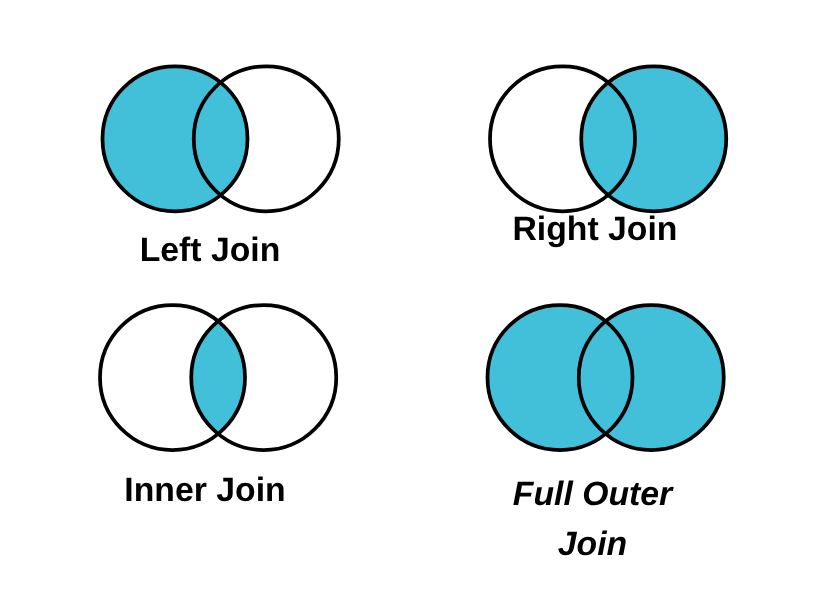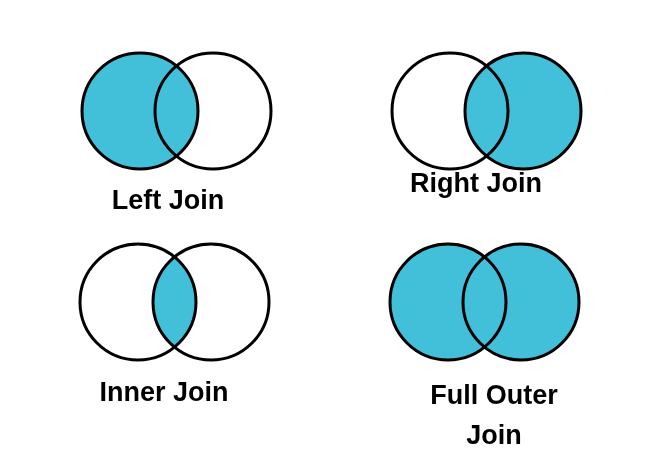--- a/index.html
+++ b/index.html
@@ -32,21 +32,21 @@
     line-height: 40px;
   }
   
   #venn-0 { left: 78px;  top: 41px;  }
   #venn-1 { left: 388px; top: 41px;  }
   #venn-2 { left: 76px;  top: 232px; }
   #venn-3 { left: 386px; top: 232px; }
   #label-0 { left: 18px;  top: 187px; width: 300px; }
   #label-1 { left: 326px; top: 170px; width: 300px; }
   #label-2 { left: 14px;  top: 379px; width: 300px; text-align: center; }
-  #label-3 { left: 409px; top: 375px; width: 170px; }
+  #label-3 { left: 389px; top: 375px; width: 170px; font-style: italic; }
 </style>
 </head>
 <body>
 
 <div class="canvas">
 
   <svg id="venn-0" class="venn-svg" width="200" height="140" viewBox="0 0 200 140">
     <defs>
       <clipPath id="clip-left-0">
           <circle cx="62" cy="70" r="58"></circle>

